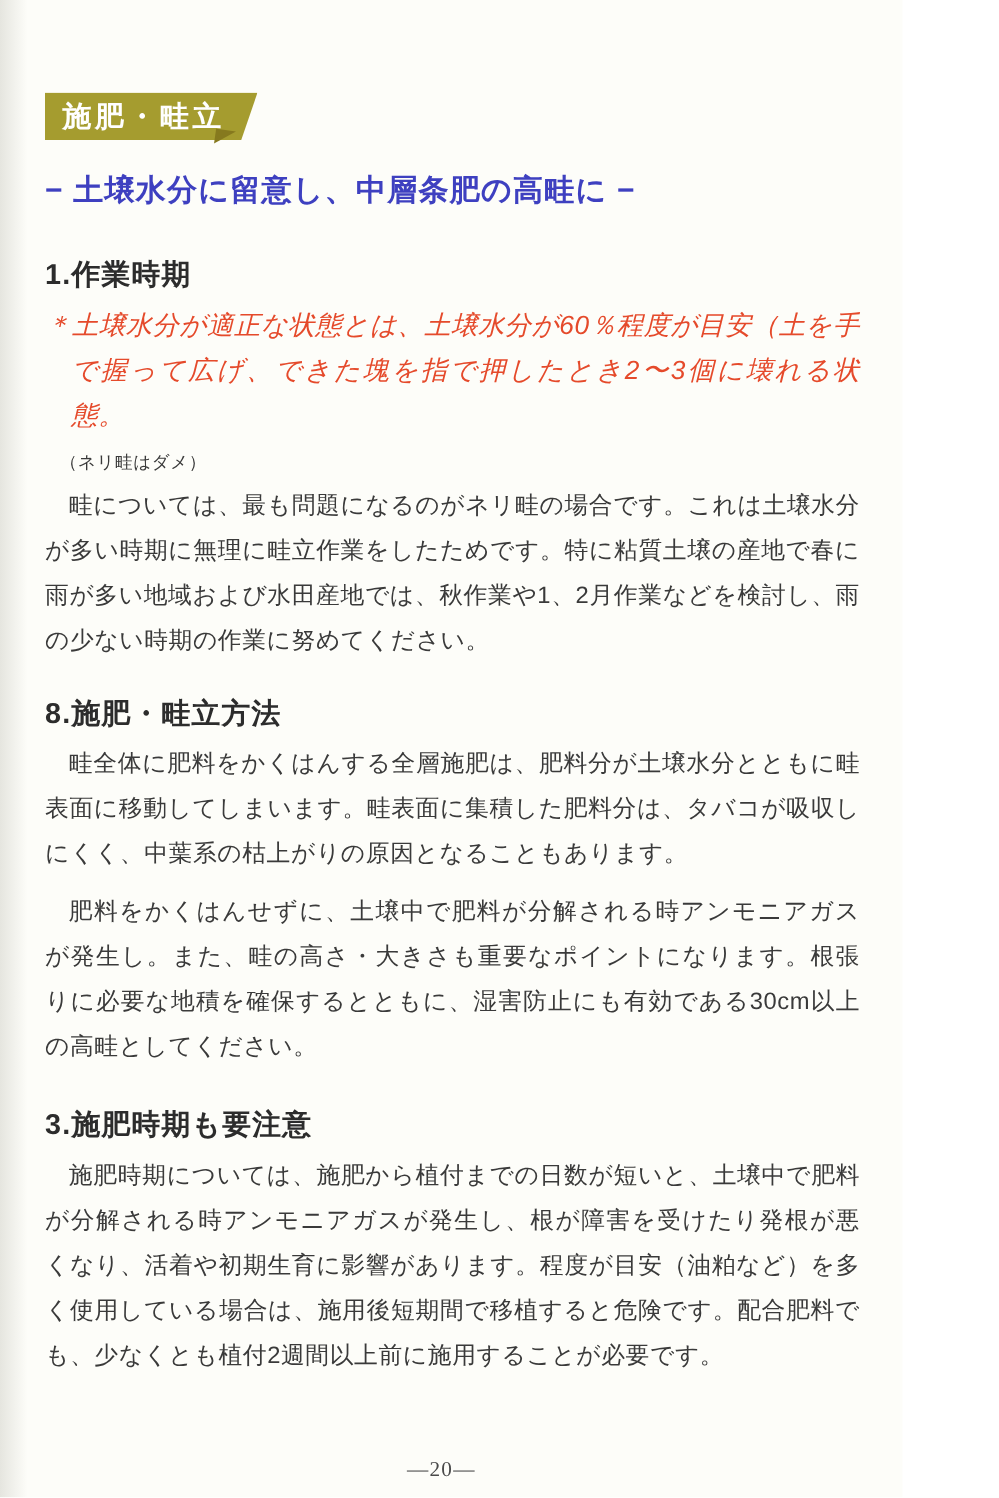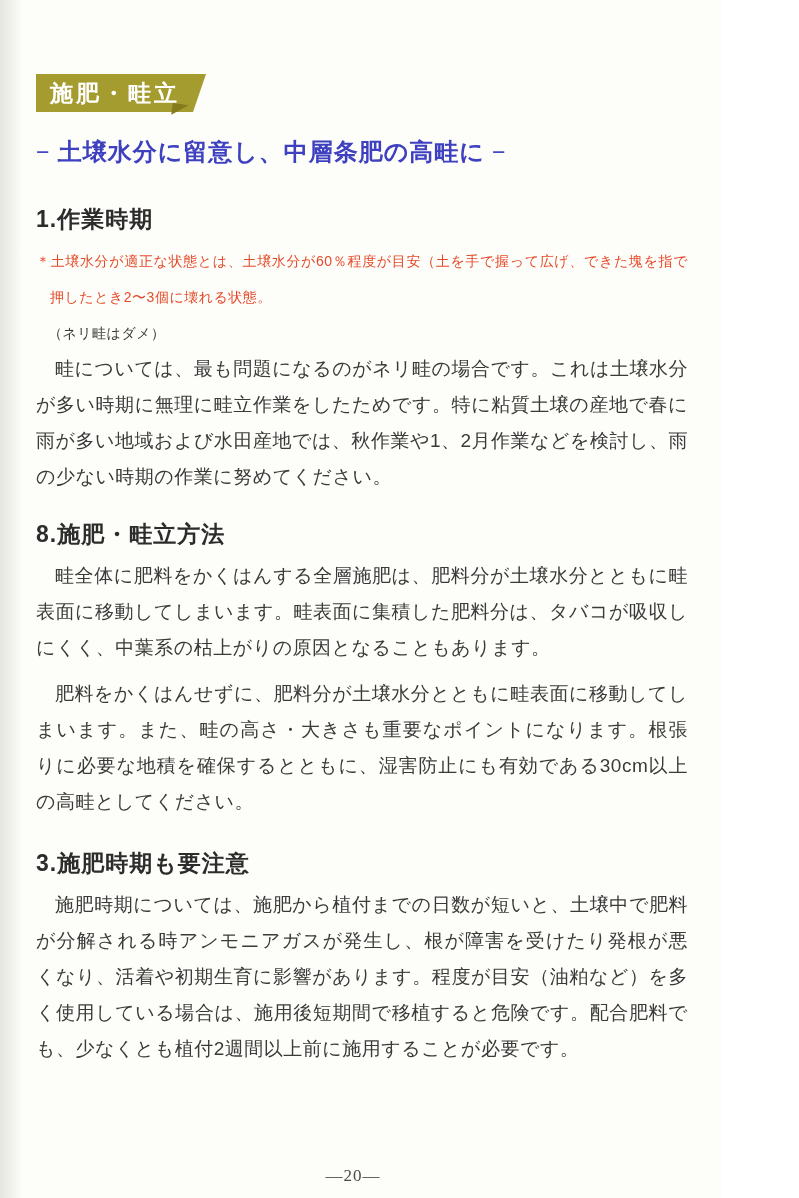--- a/index.html
+++ b/index.html
@@ -52,21 +52,20 @@
     border-bottom: 12px solid transparent;
     transform: rotate(8deg);
   }
 
   .subtitle {
     margin: 24px 0 0 0;
     font-size: 24px;
     font-weight: bold;
     letter-spacing: 1px;
     color: var(--subtitle-blue, #3e40c0);
-    font-family: Liberation Serif, serif;
   }
 
   section { display: block; }
   .sec-1 { margin-top: 36px; }
   .sec-2 { margin-top: 24px; }
   .sec-3 { margin-top: 28px; }
 
   h3.sec-heading {
     margin: 0 0 8px 0;
     font-size: 23px;
@@ -80,27 +79,28 @@
     font-size: 19px;
     line-height: 36px;
     letter-spacing: 0.5px;
     text-align: justify;
   }
   p.indent { text-indent: 1em; }
   p.spaced { margin-top: 10px; }
 
   p.note-red {
     margin: 0;
-    font-size: 14px;
+    font-size: 21px;
     line-height: 36px;
     letter-spacing: 0.5px;
     color: var(--note-red, #e54a2b);
     padding-left: 1em;
     text-indent: -1em;
     text-align: justify;
+    font-style: italic;
   }
   p.note-sub {
     margin: 0;
     font-size: 14px;
     line-height: 36px;
     letter-spacing: 0.5px;
     padding-left: 0.85em;
   }
 
   .page-number {
@@ -131,21 +131,21 @@
   <section class="sec-1">
     <h3 class="sec-heading">1.作業時期</h3>
     <p class="note-red">＊土壌水分が適正な状態とは、土壌水分が60％程度が目安（土を手で握って広げ、できた塊を指で押したとき2〜3個に壊れる状態。</p>
     <p class="note-sub">（ネリ畦はダメ）</p>
     <p class="body indent">畦については、最も問題になるのがネリ畦の場合です。これは土壌水分が多い時期に無理に畦立作業をしたためです。特に粘質土壌の産地で春に雨が多い地域および水田産地では、秋作業や1、2月作業などを検討し、雨の少ない時期の作業に努めてください。</p>
   </section>
 
   <section class="sec-2">
     <h3 class="sec-heading">8.施肥・畦立方法</h3>
     <p class="body indent">畦全体に肥料をかくはんする全層施肥は、肥料分が土壌水分とともに畦表面に移動してしまいます。畦表面に集積した肥料分は、タバコが吸収しにくく、中葉系の枯上がりの原因となることもあります。</p>
-    <p class="body indent spaced">肥料をかくはんせずに、肥料分が土壌水分とともに畦表面に移動してしまいます。また、畦の高さ・大きさも重要なポイントになります。根張りに必要な地積を確保するとともに、湿害防止にも有効である30cm以上の高畦としてください。</p>
+    <p class="body indent spaced">肥料をかくはんせずに、土壌中で肥料が分解される時アンモニアガスが発生し。また、畦の高さ・大きさも重要なポイントになります。根張りに必要な地積を確保するとともに、湿害防止にも有効である30cm以上の高畦としてください。</p>
   </section>
 
   <section class="sec-3">
     <h3 class="sec-heading">3.施肥時期も要注意</h3>
     <p class="body indent">施肥時期については、施肥から植付までの日数が短いと、土壌中で肥料が分解される時アンモニアガスが発生し、根が障害を受けたり発根が悪くなり、活着や初期生育に影響があります。程度が目安（油粕など）を多く使用している場合は、施用後短期間で移植すると危険です。配合肥料でも、少なくとも植付2週間以上前に施用することが必要です。</p>
   </section>
 
   <div class="page-number">—20—</div>
 </div>
 

